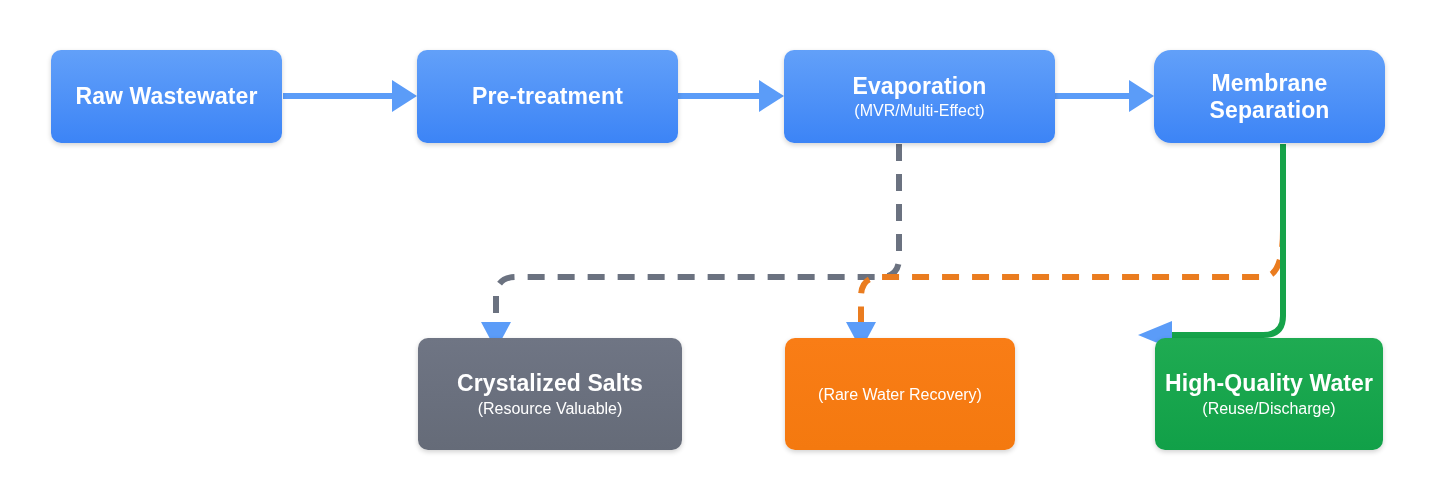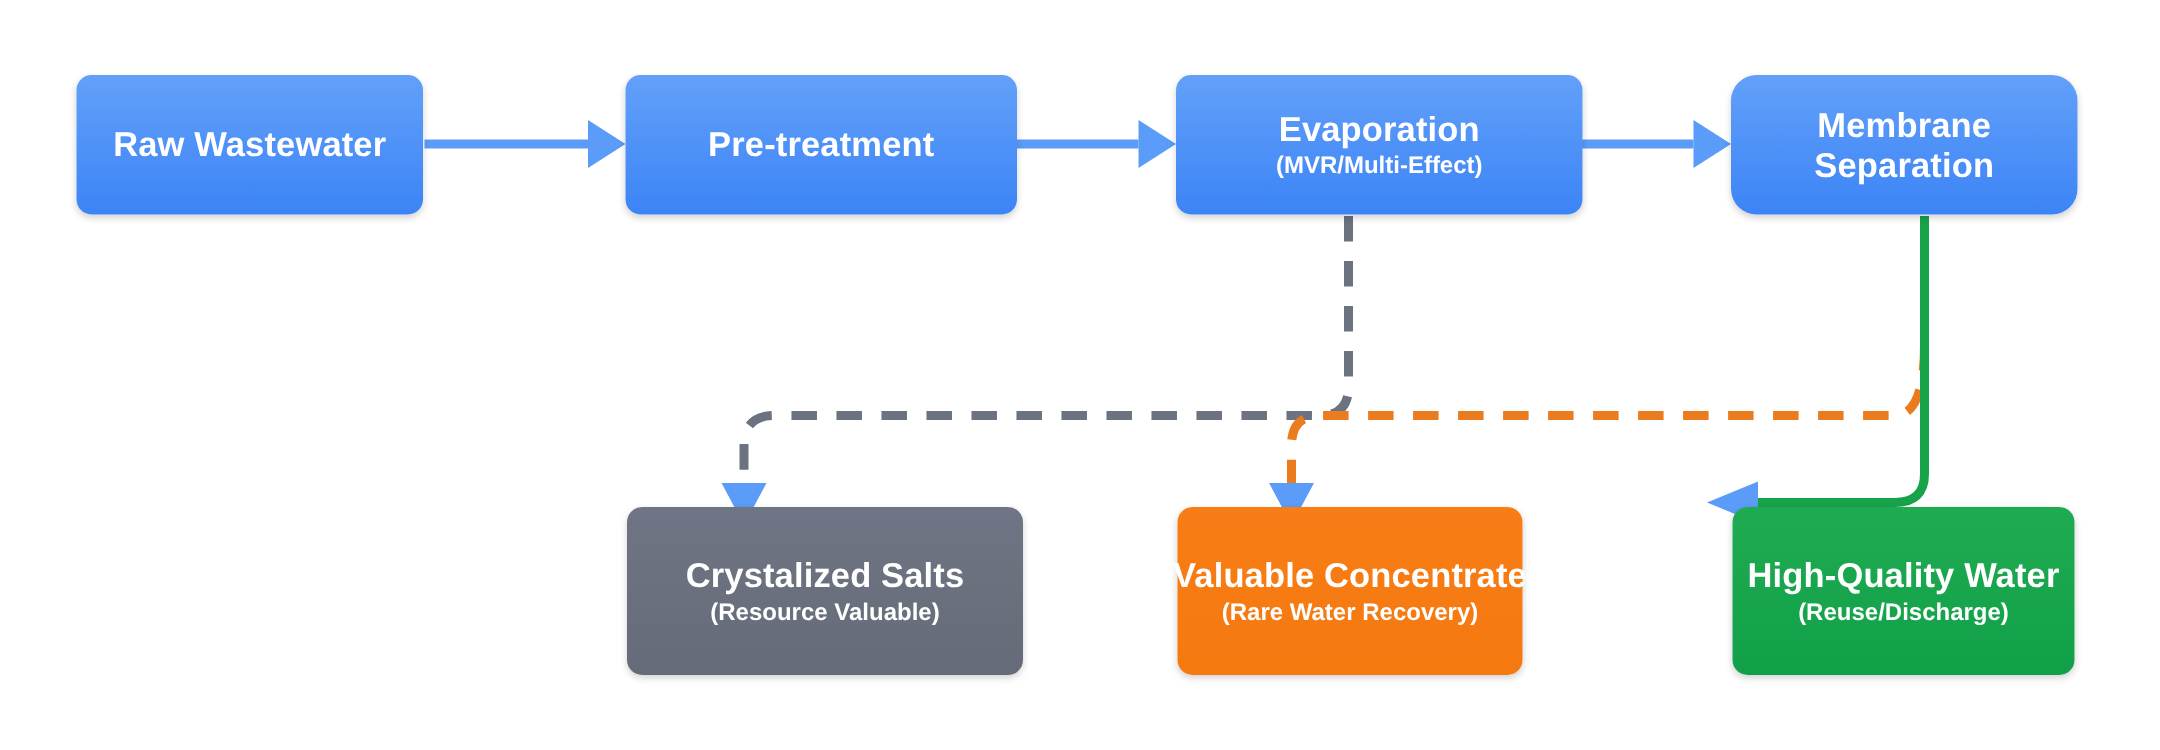--- a/index.html
+++ b/index.html
@@ -33,21 +33,21 @@
     font-weight: bold;
     font-size: 23px;
     line-height: 1.16;
     letter-spacing: 0.1px;
     white-space: nowrap;
   }
   .node .title.wrap {
     white-space: normal;
   }
   .node .subtitle {
-    font-weight: bold;
+    font-weight: normal;
     font-size: 16px;
     line-height: 1.2;
     margin-top: 2px;
     white-space: nowrap;
   }
   
   #node-raw-wastewater {
     left: 51px; top: 50px; width: 231px; height: 93px;
     background: linear-gradient(180deg, #62a0f9 0%, #3c84f6 100%);
   }
@@ -137,21 +137,20 @@
   <div class="node" id="node-membrane-separation">
     <div class="title wrap">Membrane Separation</div>
   </div>
 
   <div class="node" id="node-crystalized-salts">
     <div class="title">Crystalized Salts</div>
     <div class="subtitle">(Resource Valuable)</div>
   </div>
 
   <div class="node" id="node-valuable-concentrate">
-    <div class="title">Valuable Concentrate</div>
     <div class="subtitle">(Rare Water Recovery)</div>
   </div>
 
   <div class="node" id="node-high-quality-water">
     <div class="title">High-Quality Water</div>
     <div class="subtitle">(Reuse/Discharge)</div>
   </div>
 
 </div>
 

